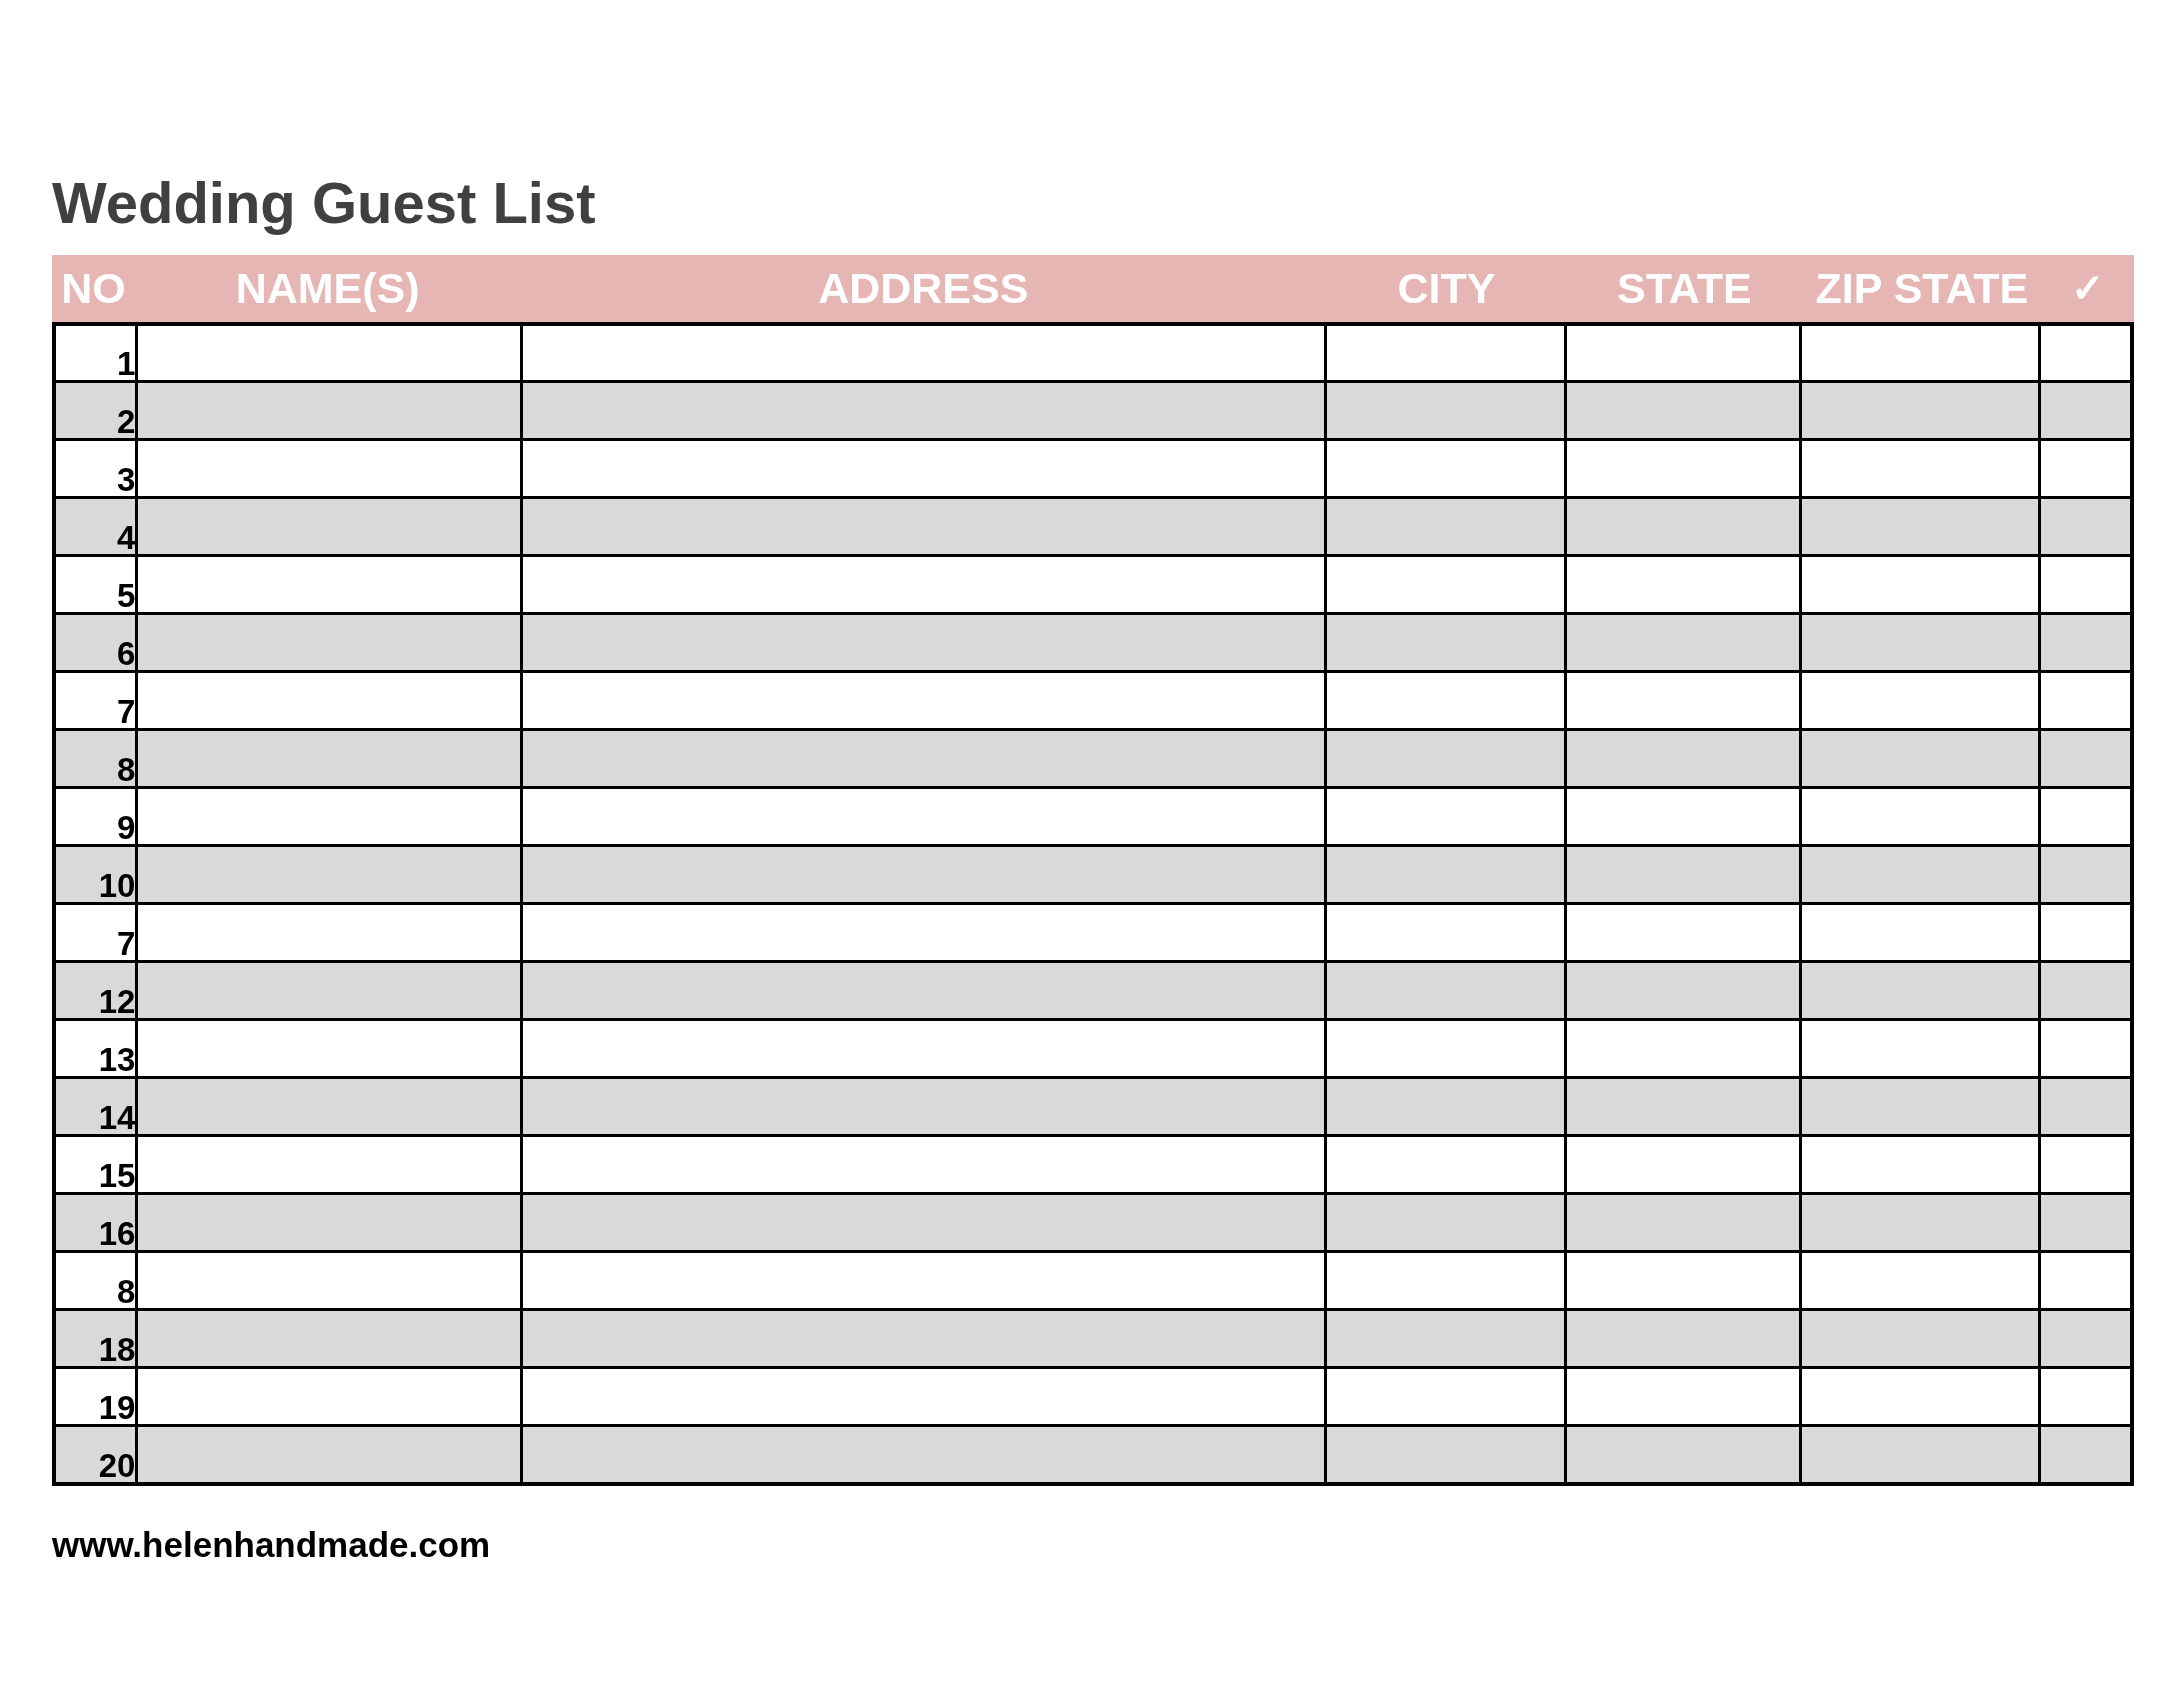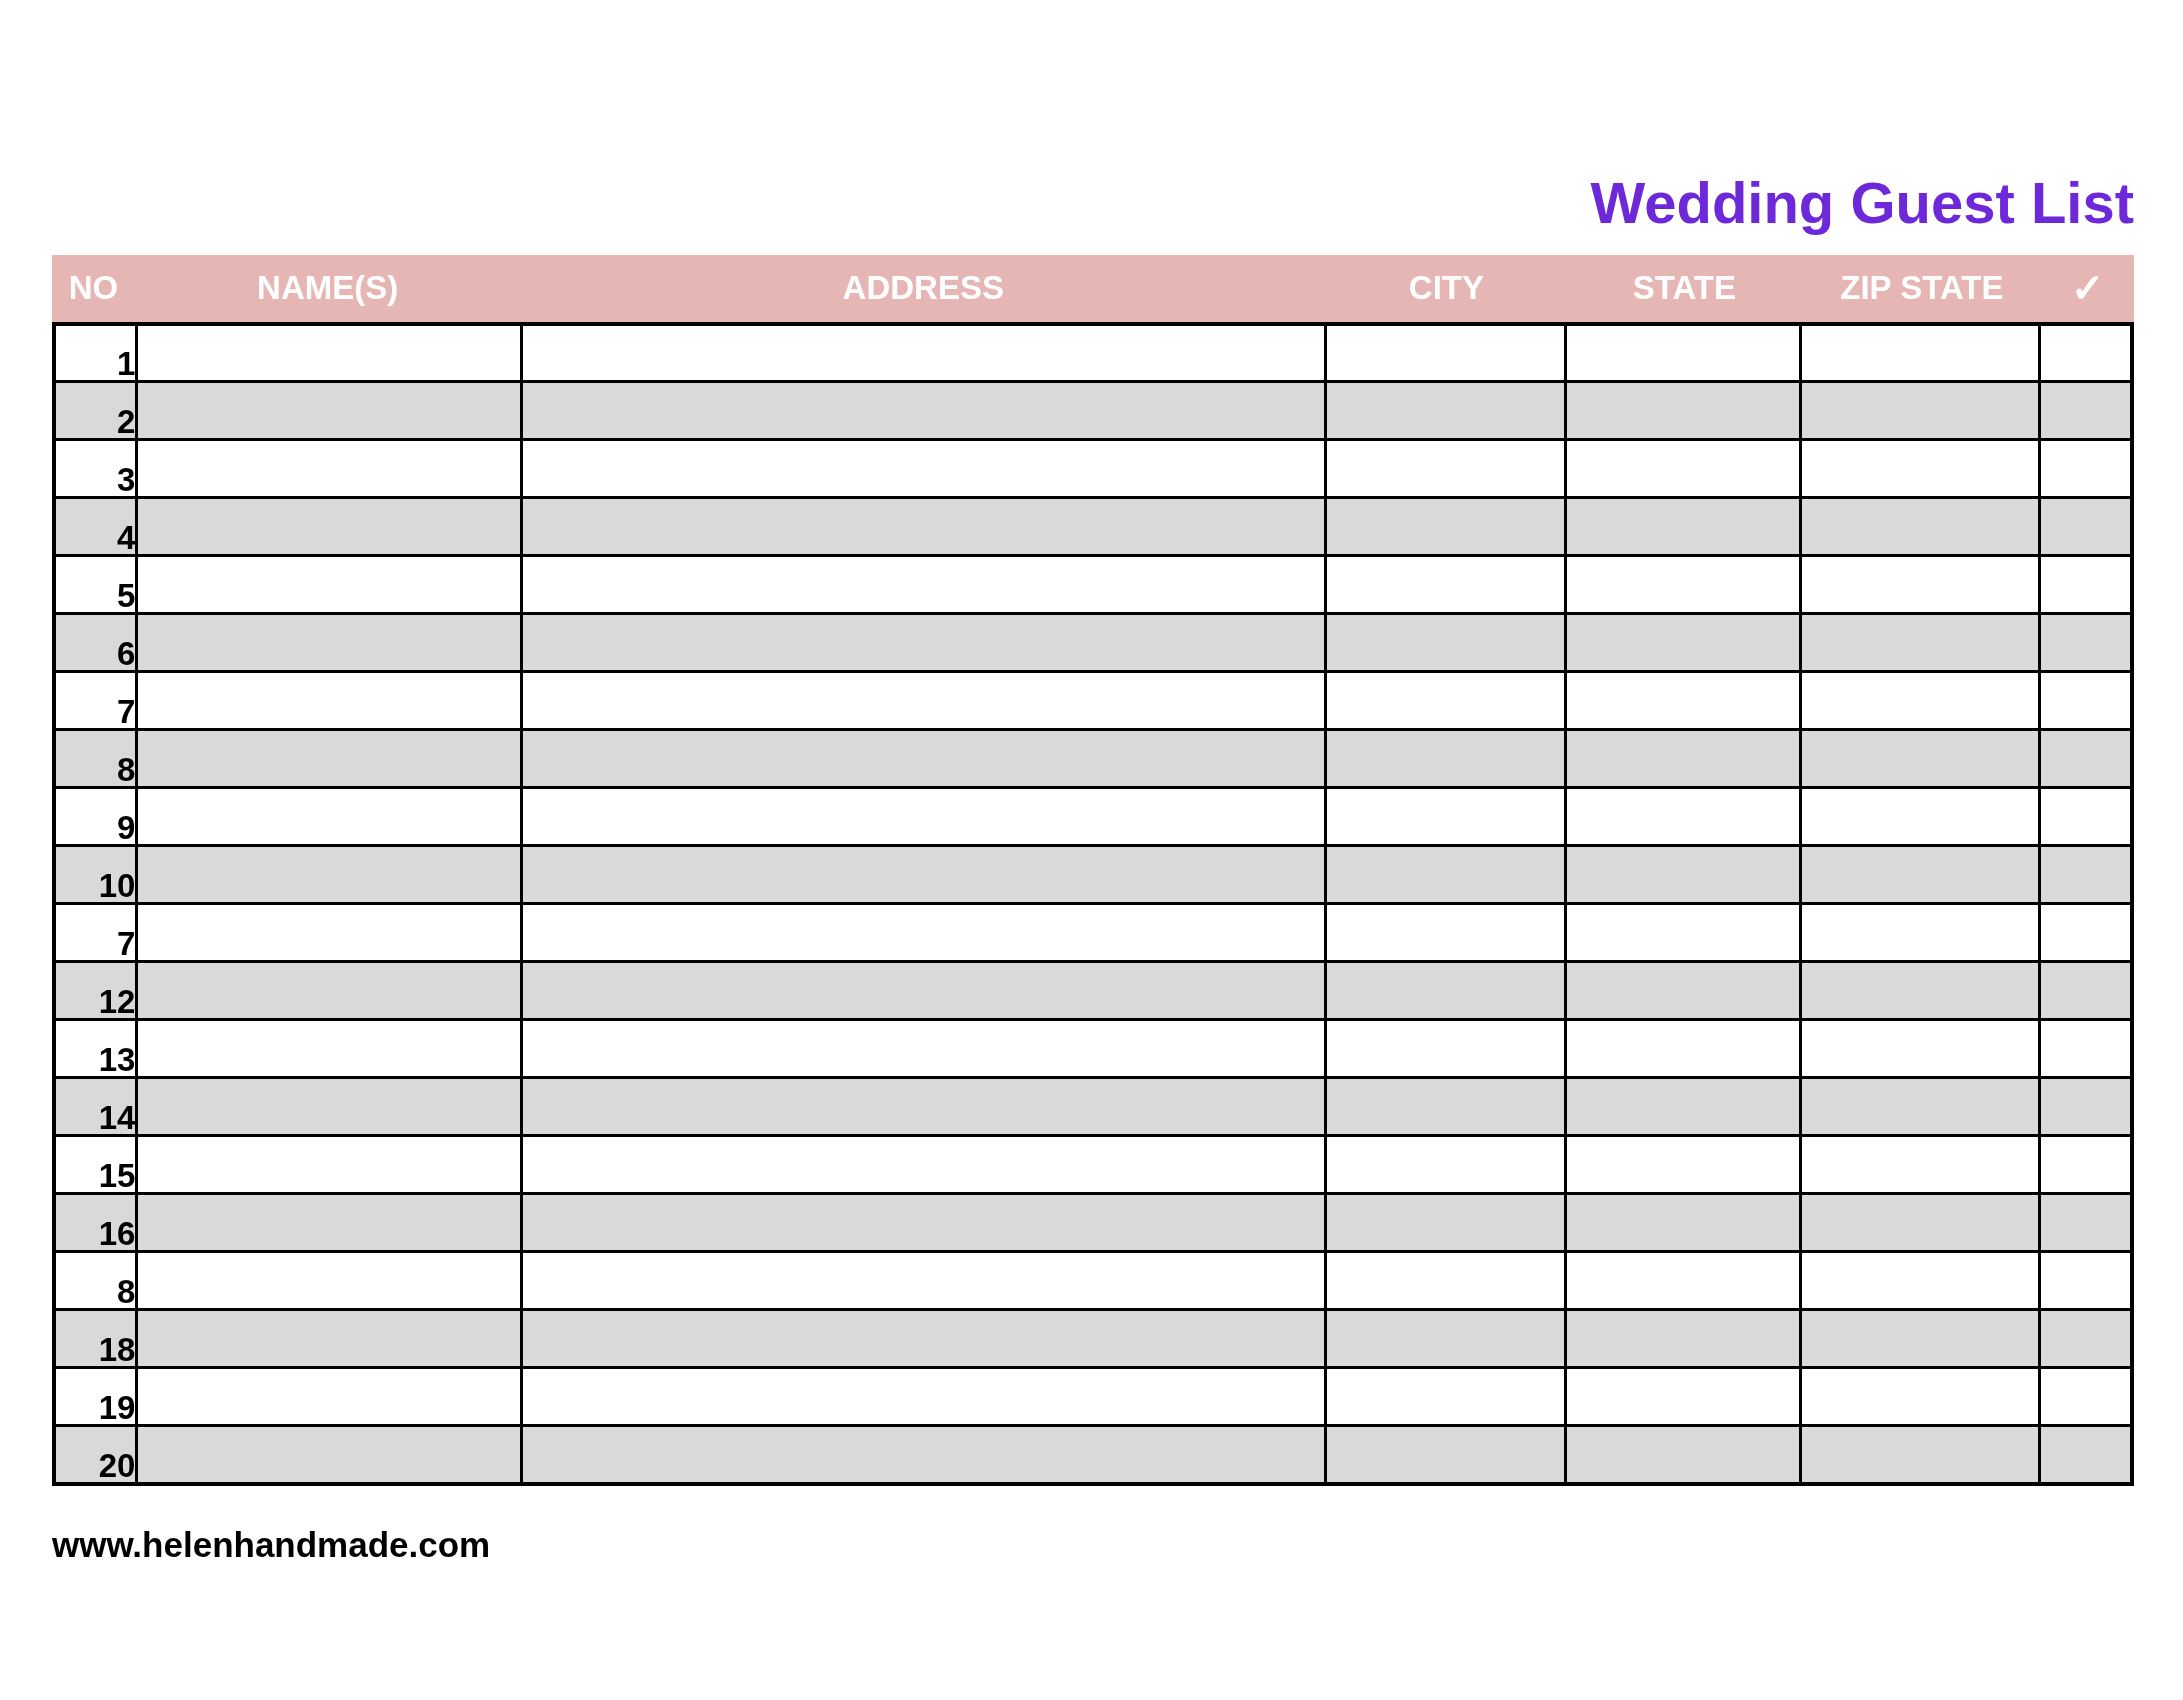--- a/index.html
+++ b/index.html
@@ -13,39 +13,39 @@
     width: 2184px;
     height: 1701px;
     background: #ffffff;
     overflow: hidden;
     box-sizing: border-box;
     padding: 0 50px 0 52px;
   }
   
   .title {
     margin: 169px 0 0 0;
-    text-align: right;
+    text-align: left;
     font-size: 58px;
     line-height: 68px;
     font-weight: bold;
-    color: #6d28d9;
+    color: #404040;
     letter-spacing: 0px;
   }
   
   .header-band {
     margin-top: 17.5px;
     height: 67px;
     background: #e5b6b4;
     display: flex;
     align-items: center;
   }
   .hb-cell {
     color: #ffffff;
     font-weight: bold;
-    font-size: 33px;
+    font-size: 43px;
     text-align: center;
     box-sizing: border-box;
     white-space: nowrap;
   }
   .hb-check { font-size: 40px; line-height: 40px; }
   
   .c-no      { width: 3.99%; }
   .c-names   { width: 18.50%; }
   .c-address { width: 38.72%; }
   .c-city    { width: 11.53%; }

